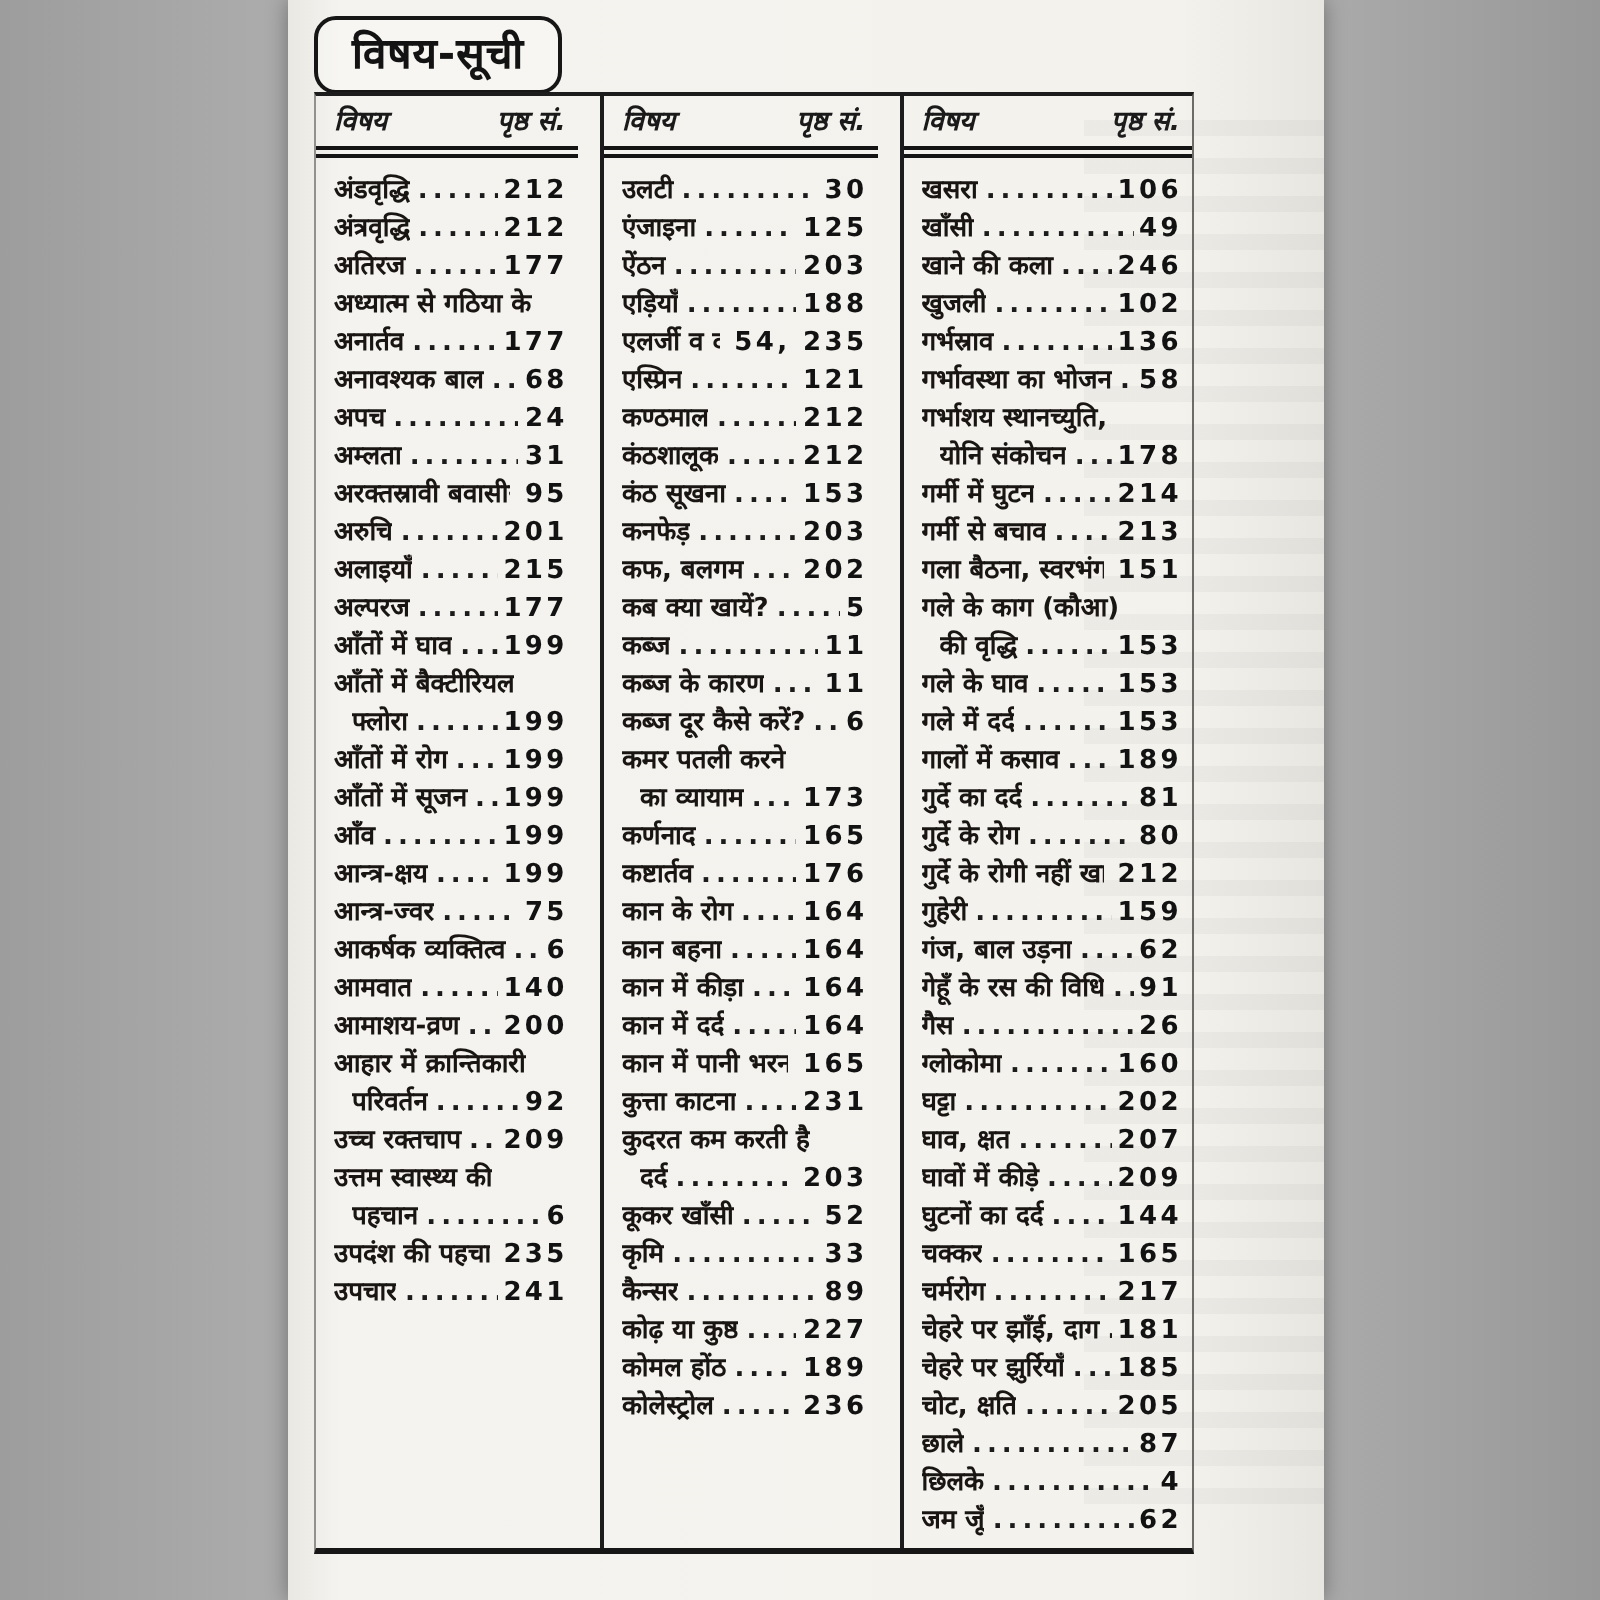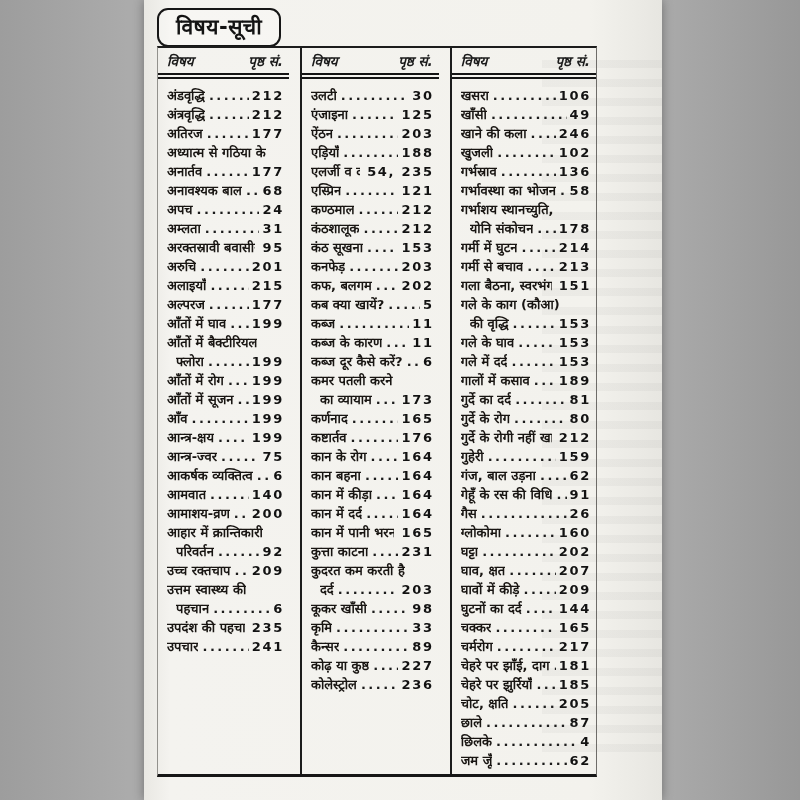--- a/index.html
+++ b/index.html
@@ -367,36 +367,41 @@
               <span class="nm">कुदरत कम करती है</span>
             </div>
             <div class="row indent">
               <span class="nm">दर्द</span>
               <span class="dots"></span>
               <span class="pg">203</span>
             </div>
             <div class="row">
               <span class="nm">कूकर खाँसी</span>
               <span class="dots"></span>
-              <span class="pg">98</span>
+              <span class="pg">52</span>
             </div>
             <div class="row">
               <span class="nm">कृमि</span>
               <span class="dots"></span>
               <span class="pg">33</span>
             </div>
             <div class="row">
               <span class="nm">कैन्सर</span>
               <span class="dots"></span>
               <span class="pg">89</span>
             </div>
             <div class="row">
               <span class="nm">कोढ़ या कुष्ठ</span>
               <span class="dots"></span>
               <span class="pg">227</span>
+            </div>
+            <div class="row">
+              <span class="nm">कोमल होंठ</span>
+              <span class="dots"></span>
+              <span class="pg">189</span>
             </div>
             <div class="row">
               <span class="nm">कोलेस्ट्रोल</span>
               <span class="dots"></span>
               <span class="pg">236</span>
             </div>
           </div>
       </div>
 
       <div class="col col-3">

